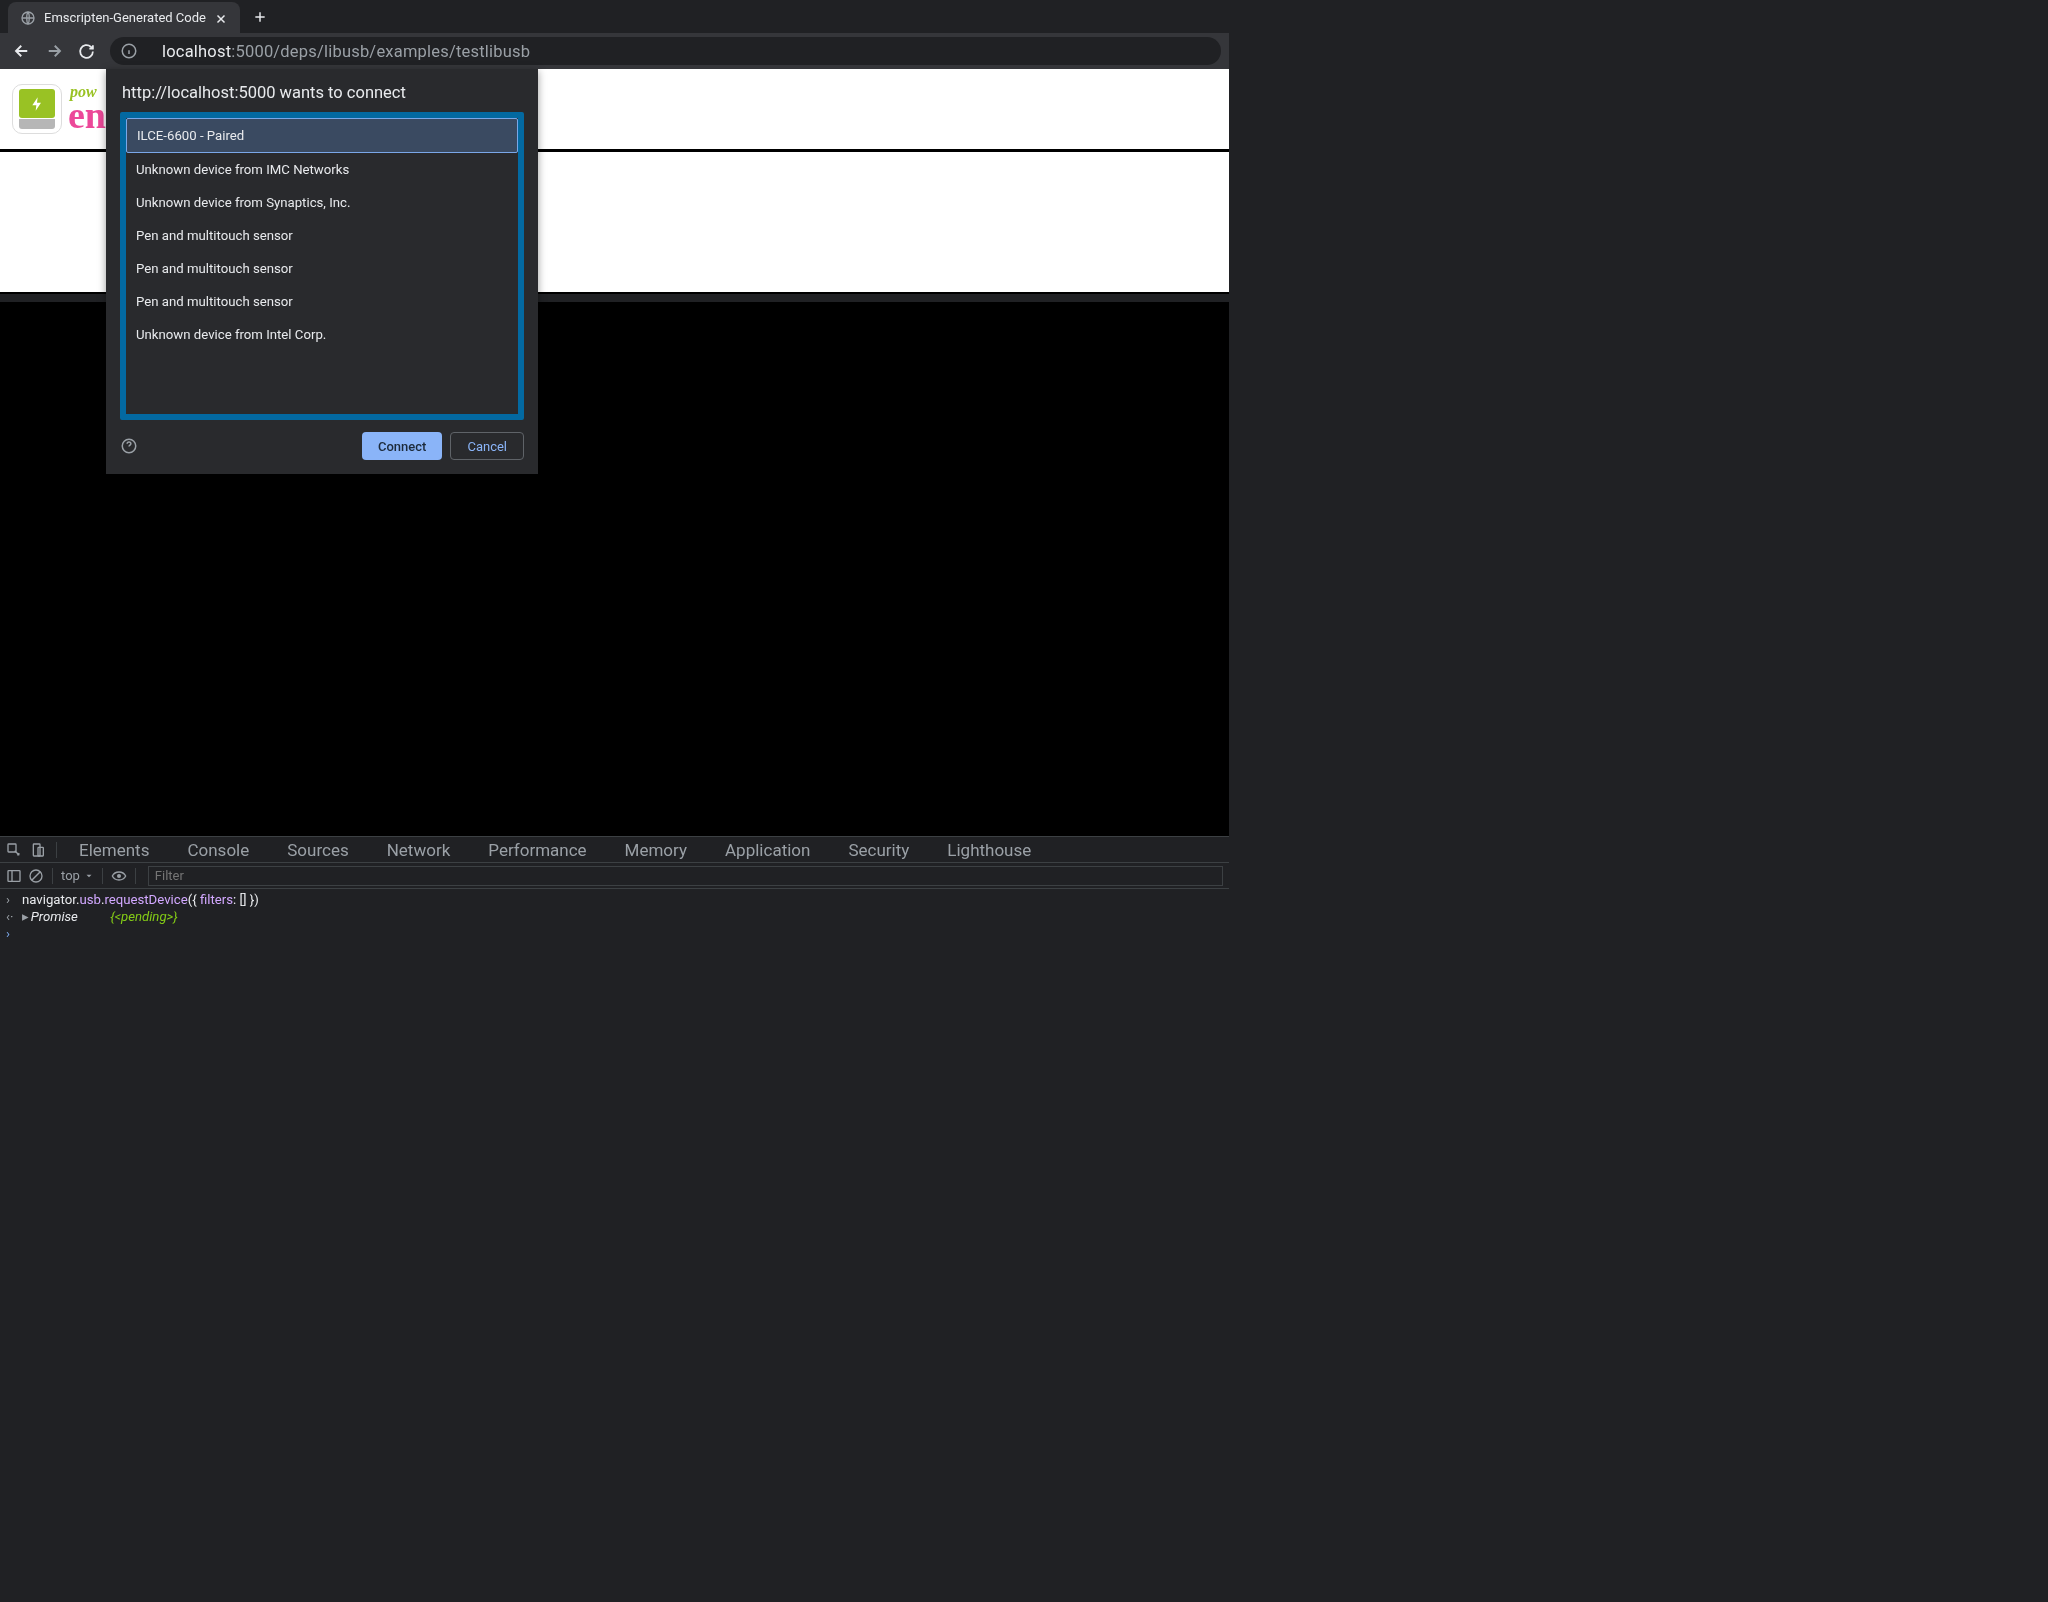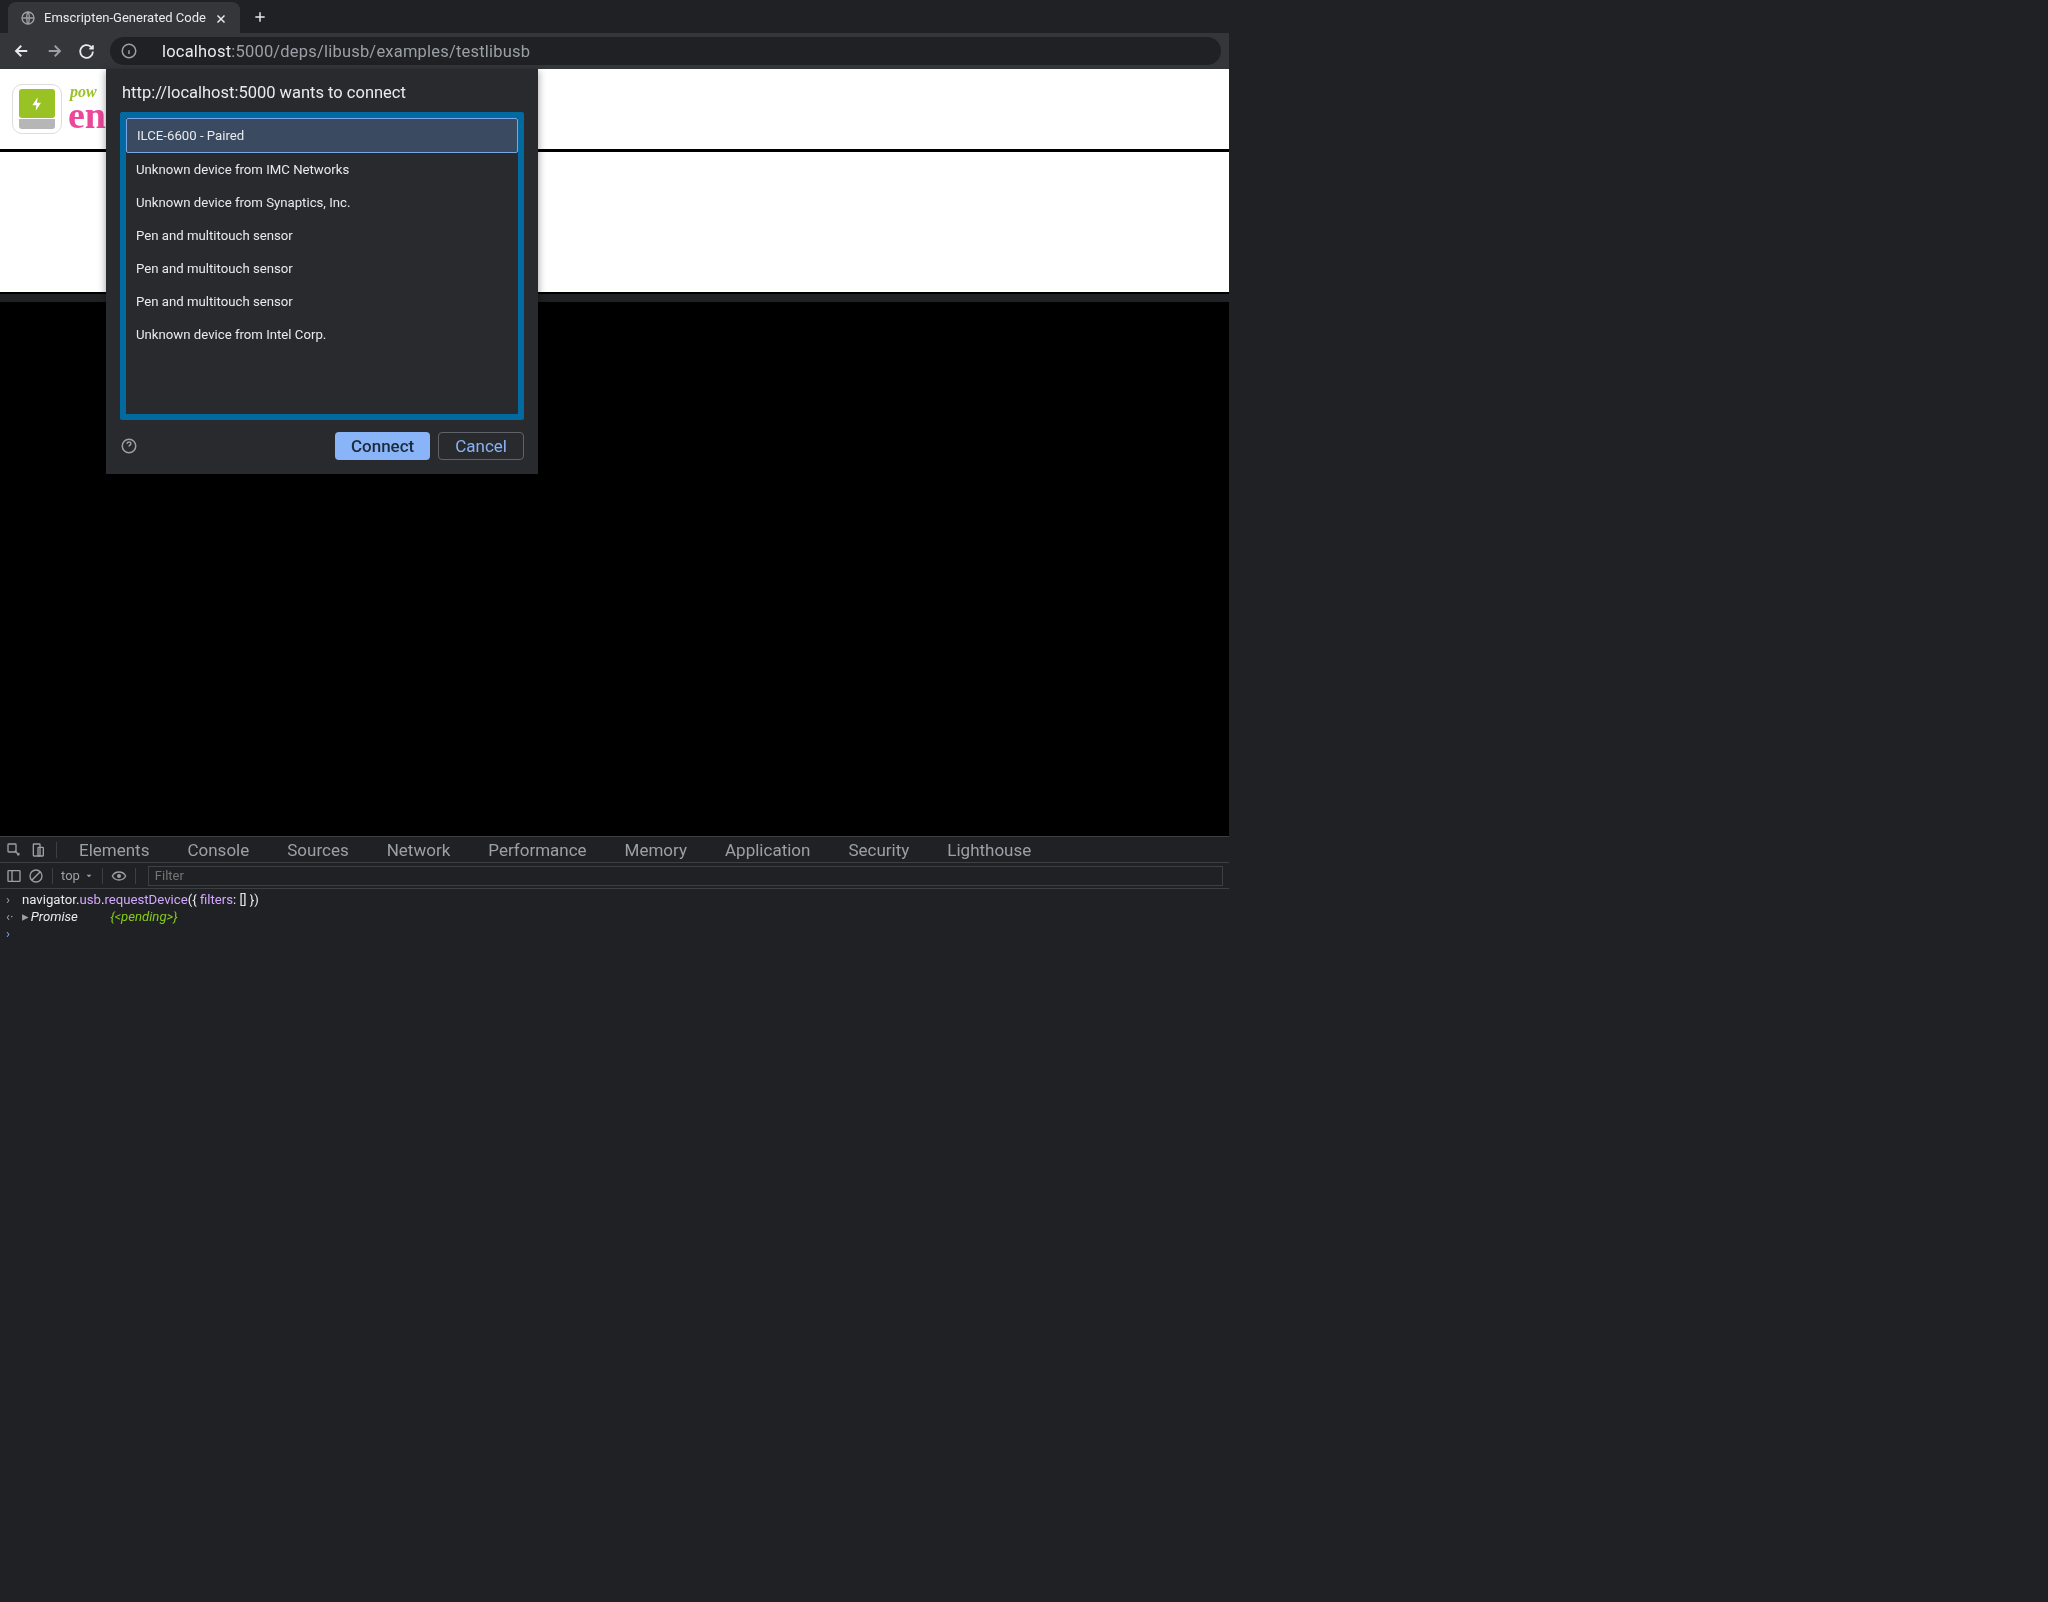--- a/index.html
+++ b/index.html
@@ -228,21 +228,21 @@
       width: 18px;
       height: 18px;
       color: #9aa0a6;
       cursor: pointer;
     }
     .spacer { flex: 1; }
     .btn {
       height: 28px;
       padding: 0 16px;
       border-radius: 4px;
-      font-size: 17px;
+      font-size: 13px;
       border: none;
       cursor: pointer;
     }
     .btn-primary {
       background: #8ab4f8;
       color: #1c2a3a;
       font-weight: 500;
     }
     .btn-secondary {
       background: transparent;

